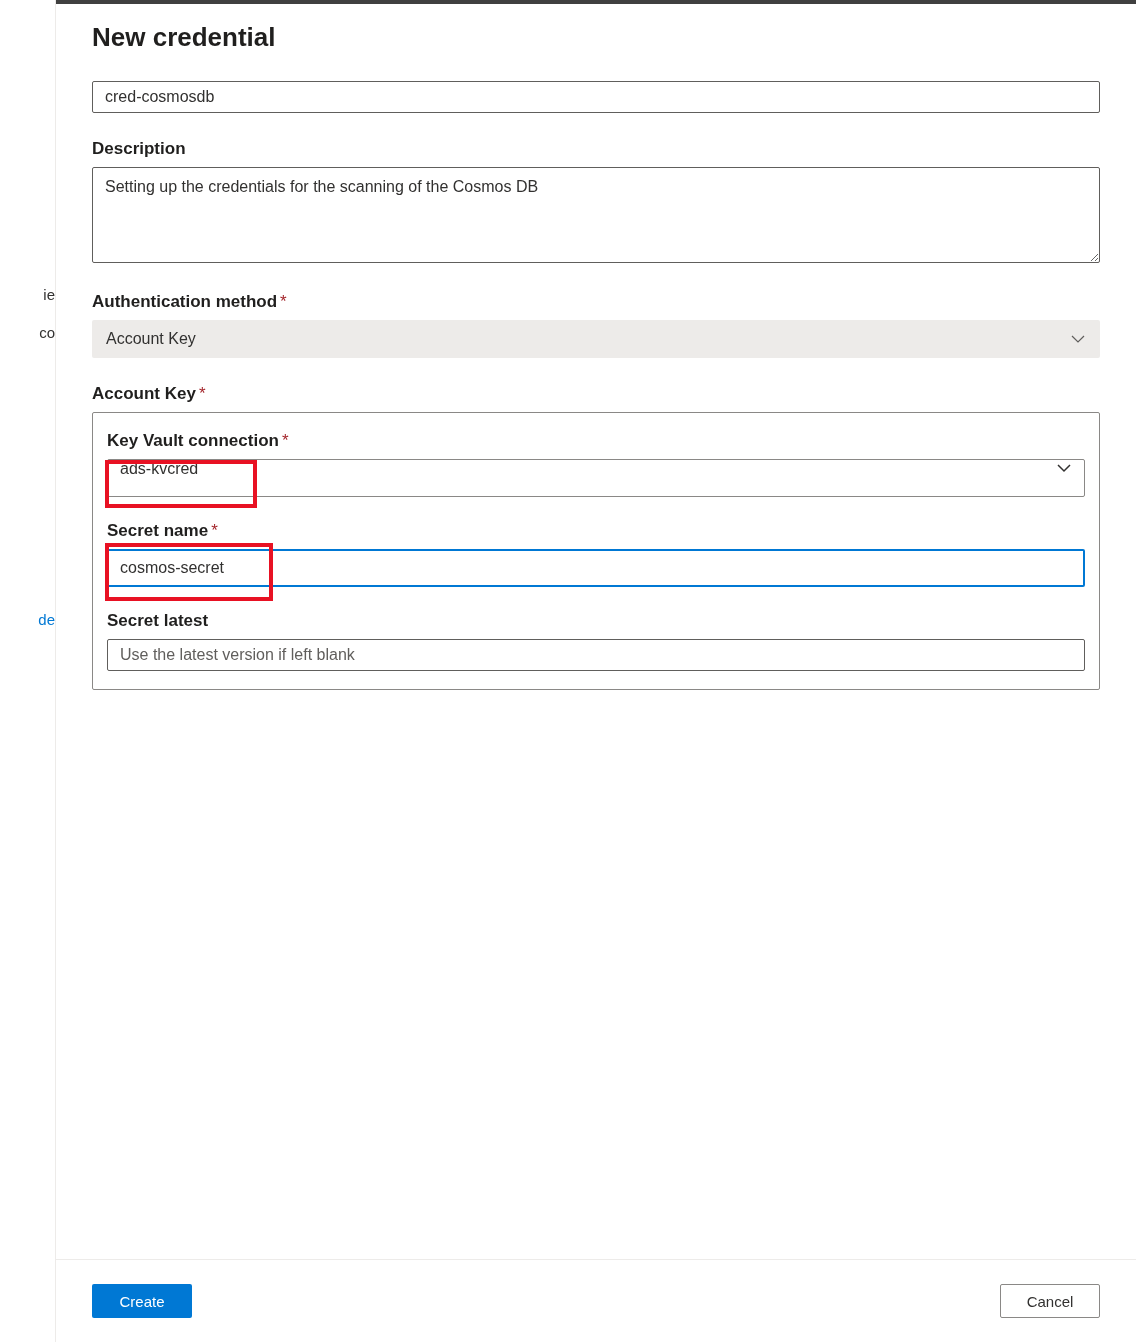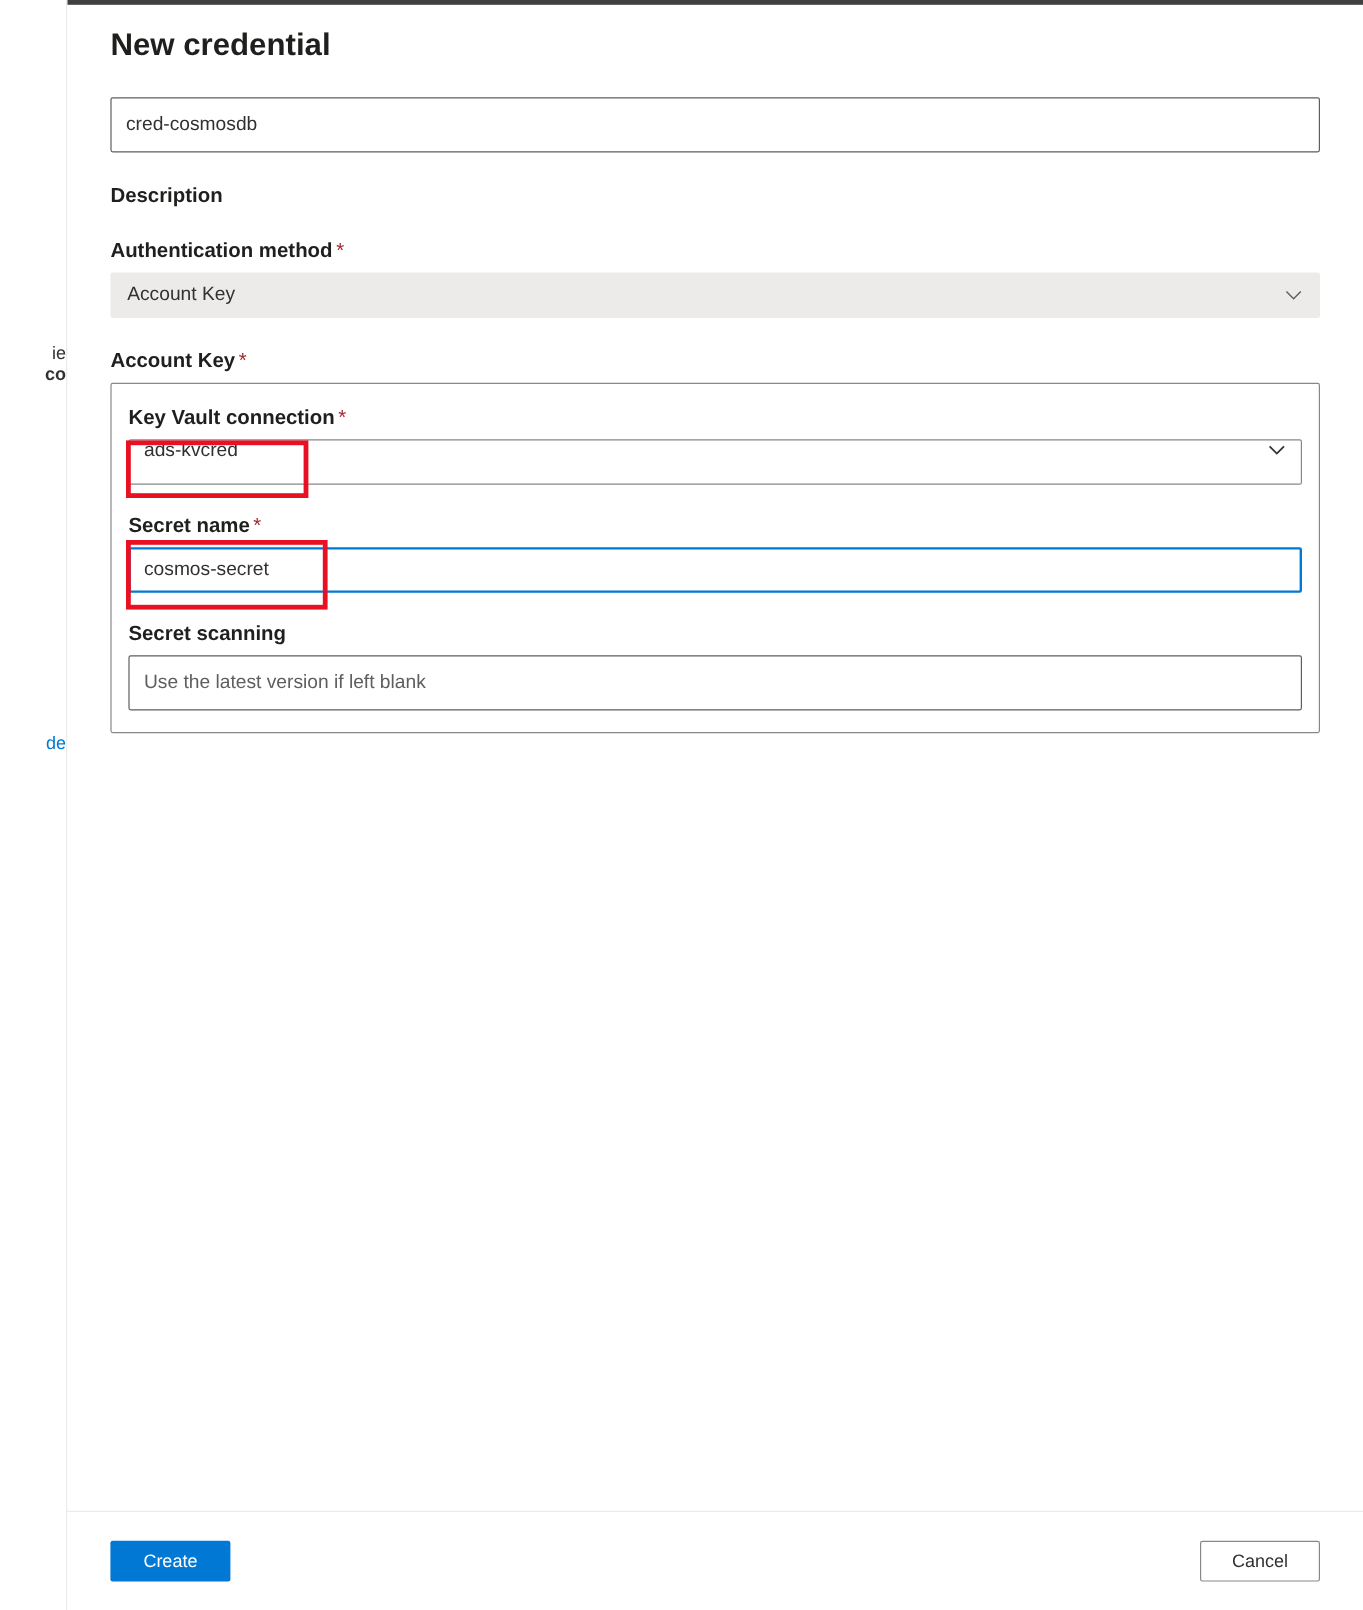--- a/index.html
+++ b/index.html
@@ -60,21 +60,21 @@
     margin-bottom: 8px;
     display: block;
   }
   .req {
     color: #a4262c;
     font-weight: 400;
     margin-left: 3px;
   }
   .text-input {
     width: 100%;
-    height: 46px;
+    height: 32px;
     border: 1px solid #605e5c;
     border-radius: 2px;
     padding: 0 12px;
     font-size: 16px;
     font-family: inherit;
     color: #323130;
     background: #fff;
     outline: none;
   }
   .text-input::placeholder { color: #605e5c; }
@@ -169,34 +169,35 @@
     color: #323130;
     border: 1px solid #8a8886;
   }
 </style>
 </head>
 <body>
 
 <div class="outer">
   <div class="left-sliver">
     <span class="sliver-text" style="top:286px;">ie</span>
-    <span class="sliver-text" style="top:304px;font-weight:bold;">co</span>
+    <span class="sliver-text" style="top:324px;">co</span>
     <span class="sliver-text blue" style="top:611px;">de</span>
   </div>
 
   <div class="panel">
     <div class="panel-body">
       <h1 class="panel-title">New credential</h1>
 
       <div class="field">
         <input class="text-input" type="text" value="cred-cosmosdb" style="">
       </div>
 
       <div class="field">
         <label class="field-label">Description</label>
+        <textarea class="textarea" style="">Setting up the credentials for the scanning of the Cosmos DB</textarea>
       </div>
 
       <div class="field">
         <label class="field-label">
           <span>Authentication method</span><span class="req">*</span>
         </label>
         <div class="select">
           <span>Account Key</span>
           <span class="chevron-down">
             <svg width="16" height="16" viewBox="0 0 16 16">
@@ -229,21 +230,21 @@
 
           <div class="field highlight-wrap">
             <label class="field-label">
               <span>Secret name</span><span class="req">*</span>
             </label>
             <input class="text-input focused" type="text" value="cosmos-secret" style="">
             <div class="highlight-overlay" style="top:22px; left:-2px; width:168px; height:58px;"></div>
           </div>
 
           <div class="field">
-            <label class="field-label">Secret scanning</label>
+            <label class="field-label">Secret latest</label>
             <input class="text-input" type="text" value="" placeholder="Use the latest version if left blank" style="">
           </div>
 
         </div>
       </div>
 
     </div>
 
     <div class="panel-footer">
       <button class="btn btn-primary">Create</button>

